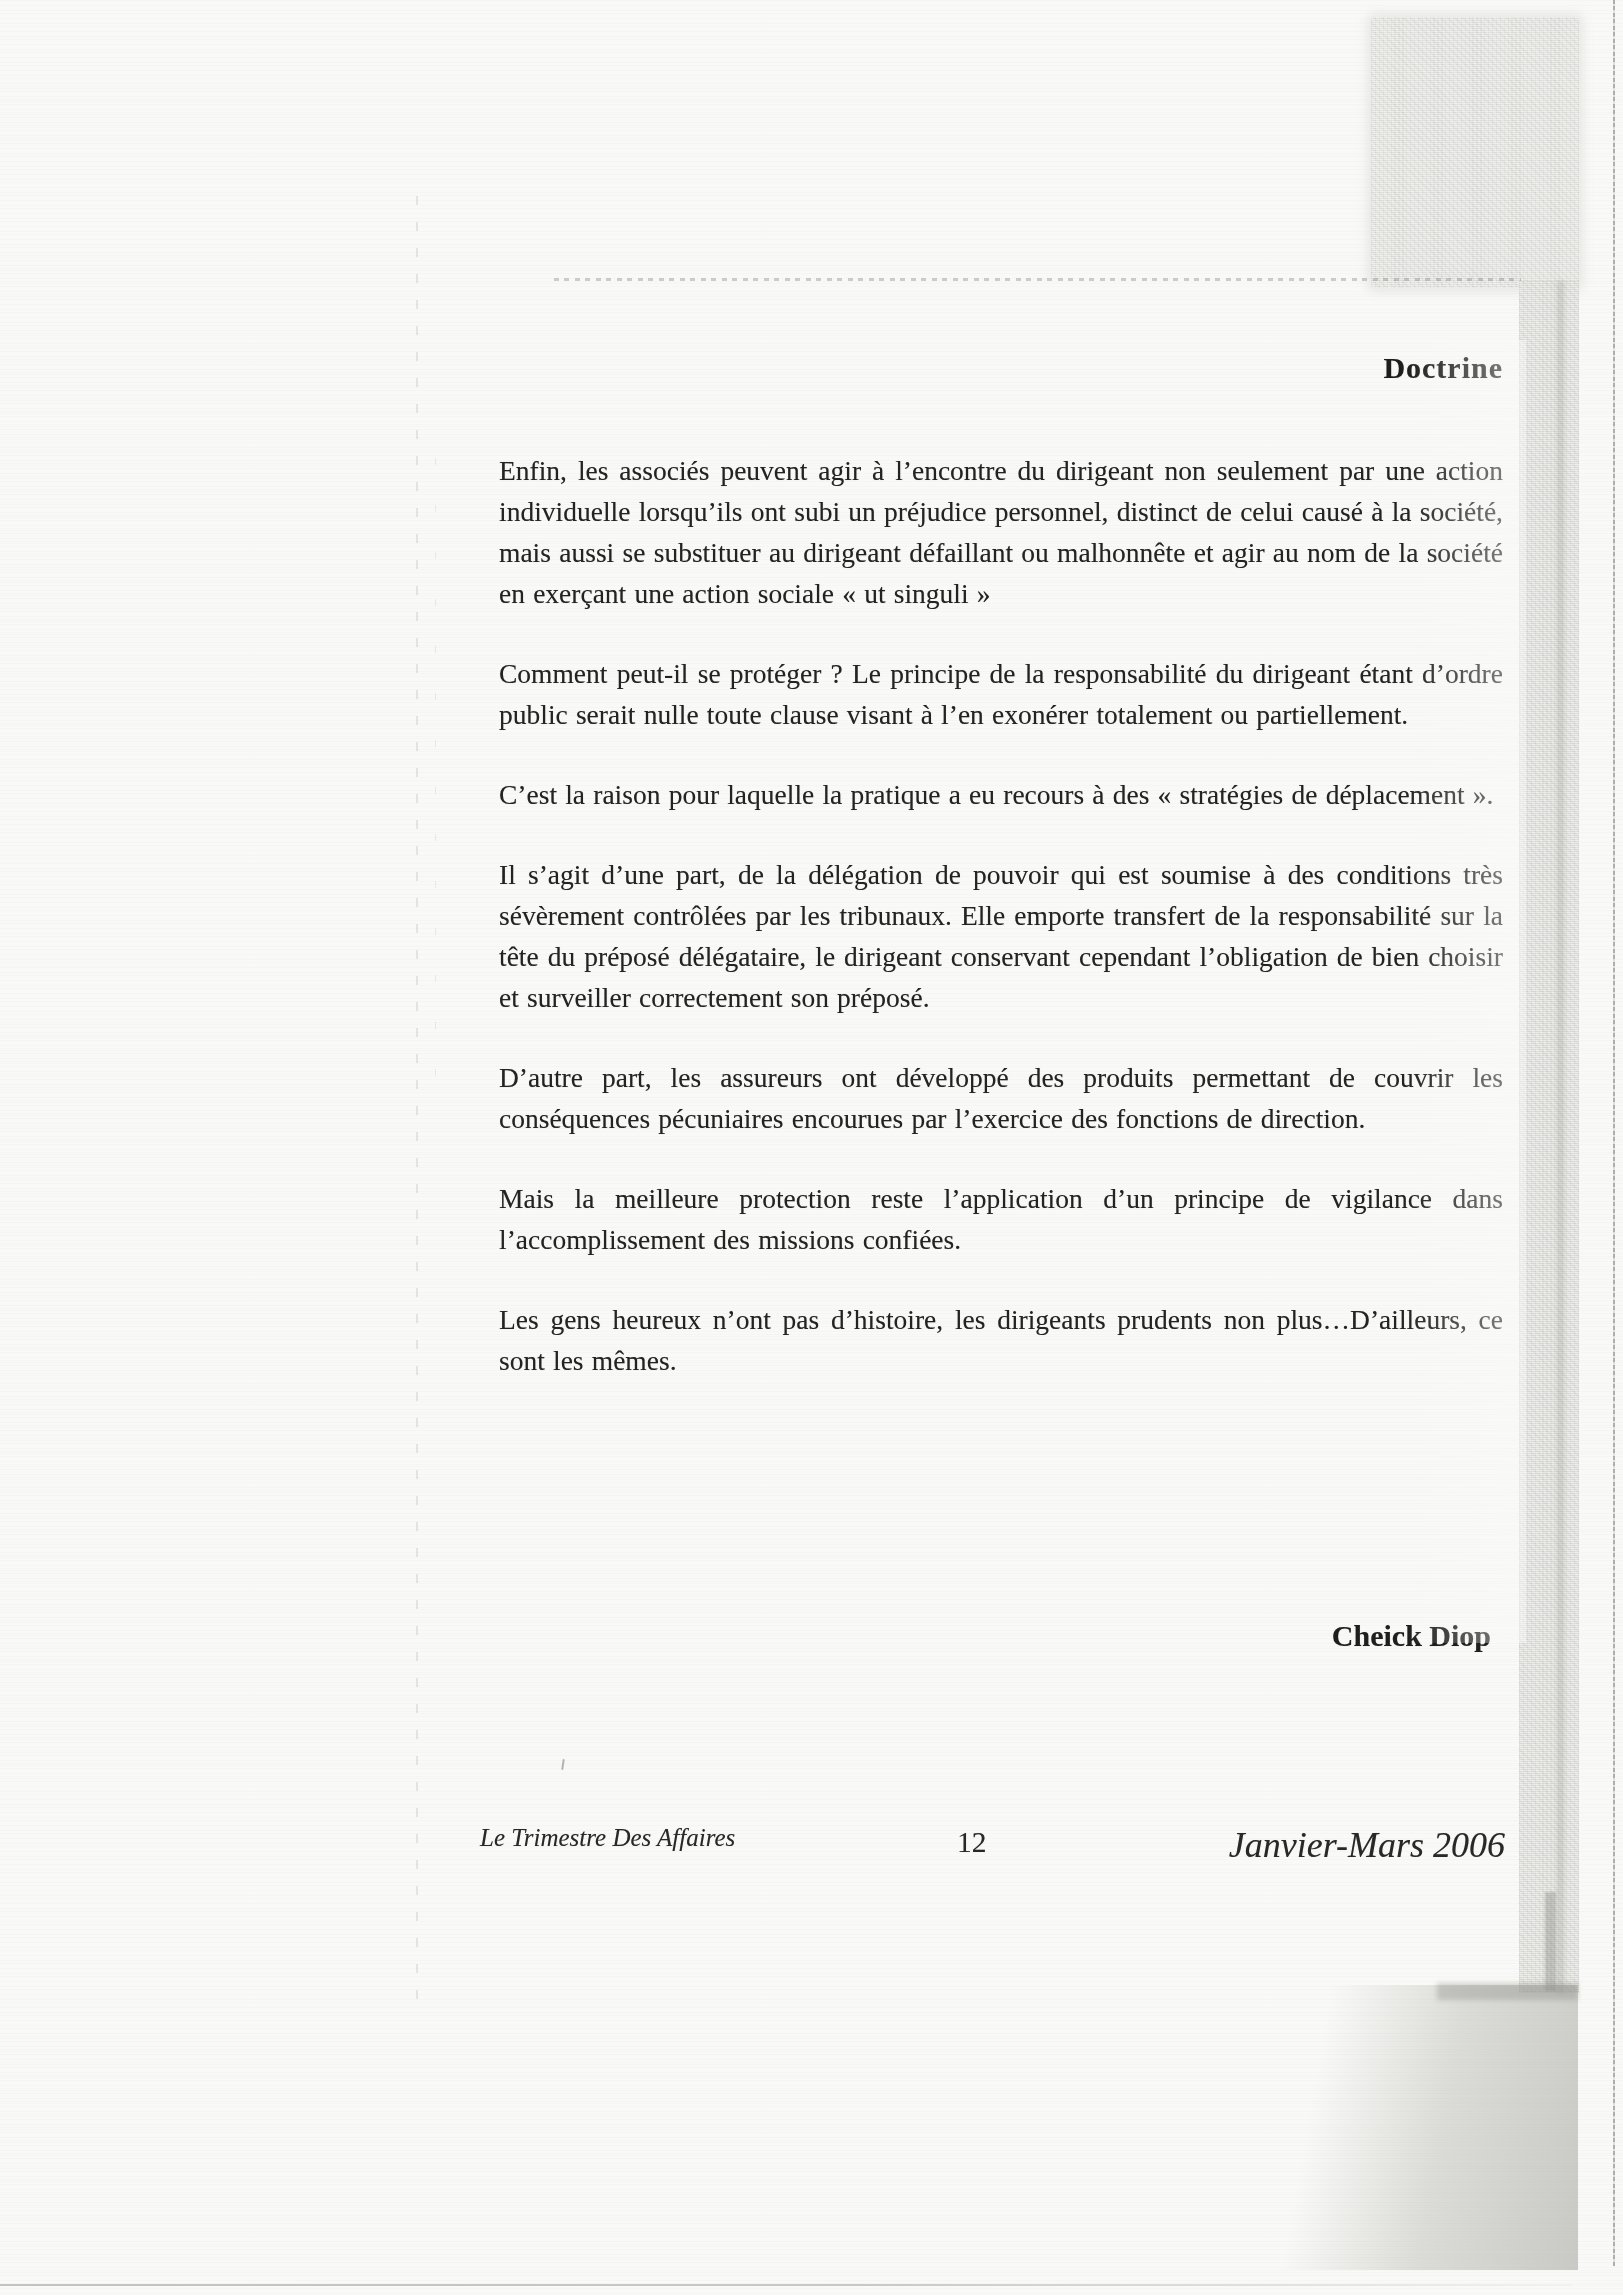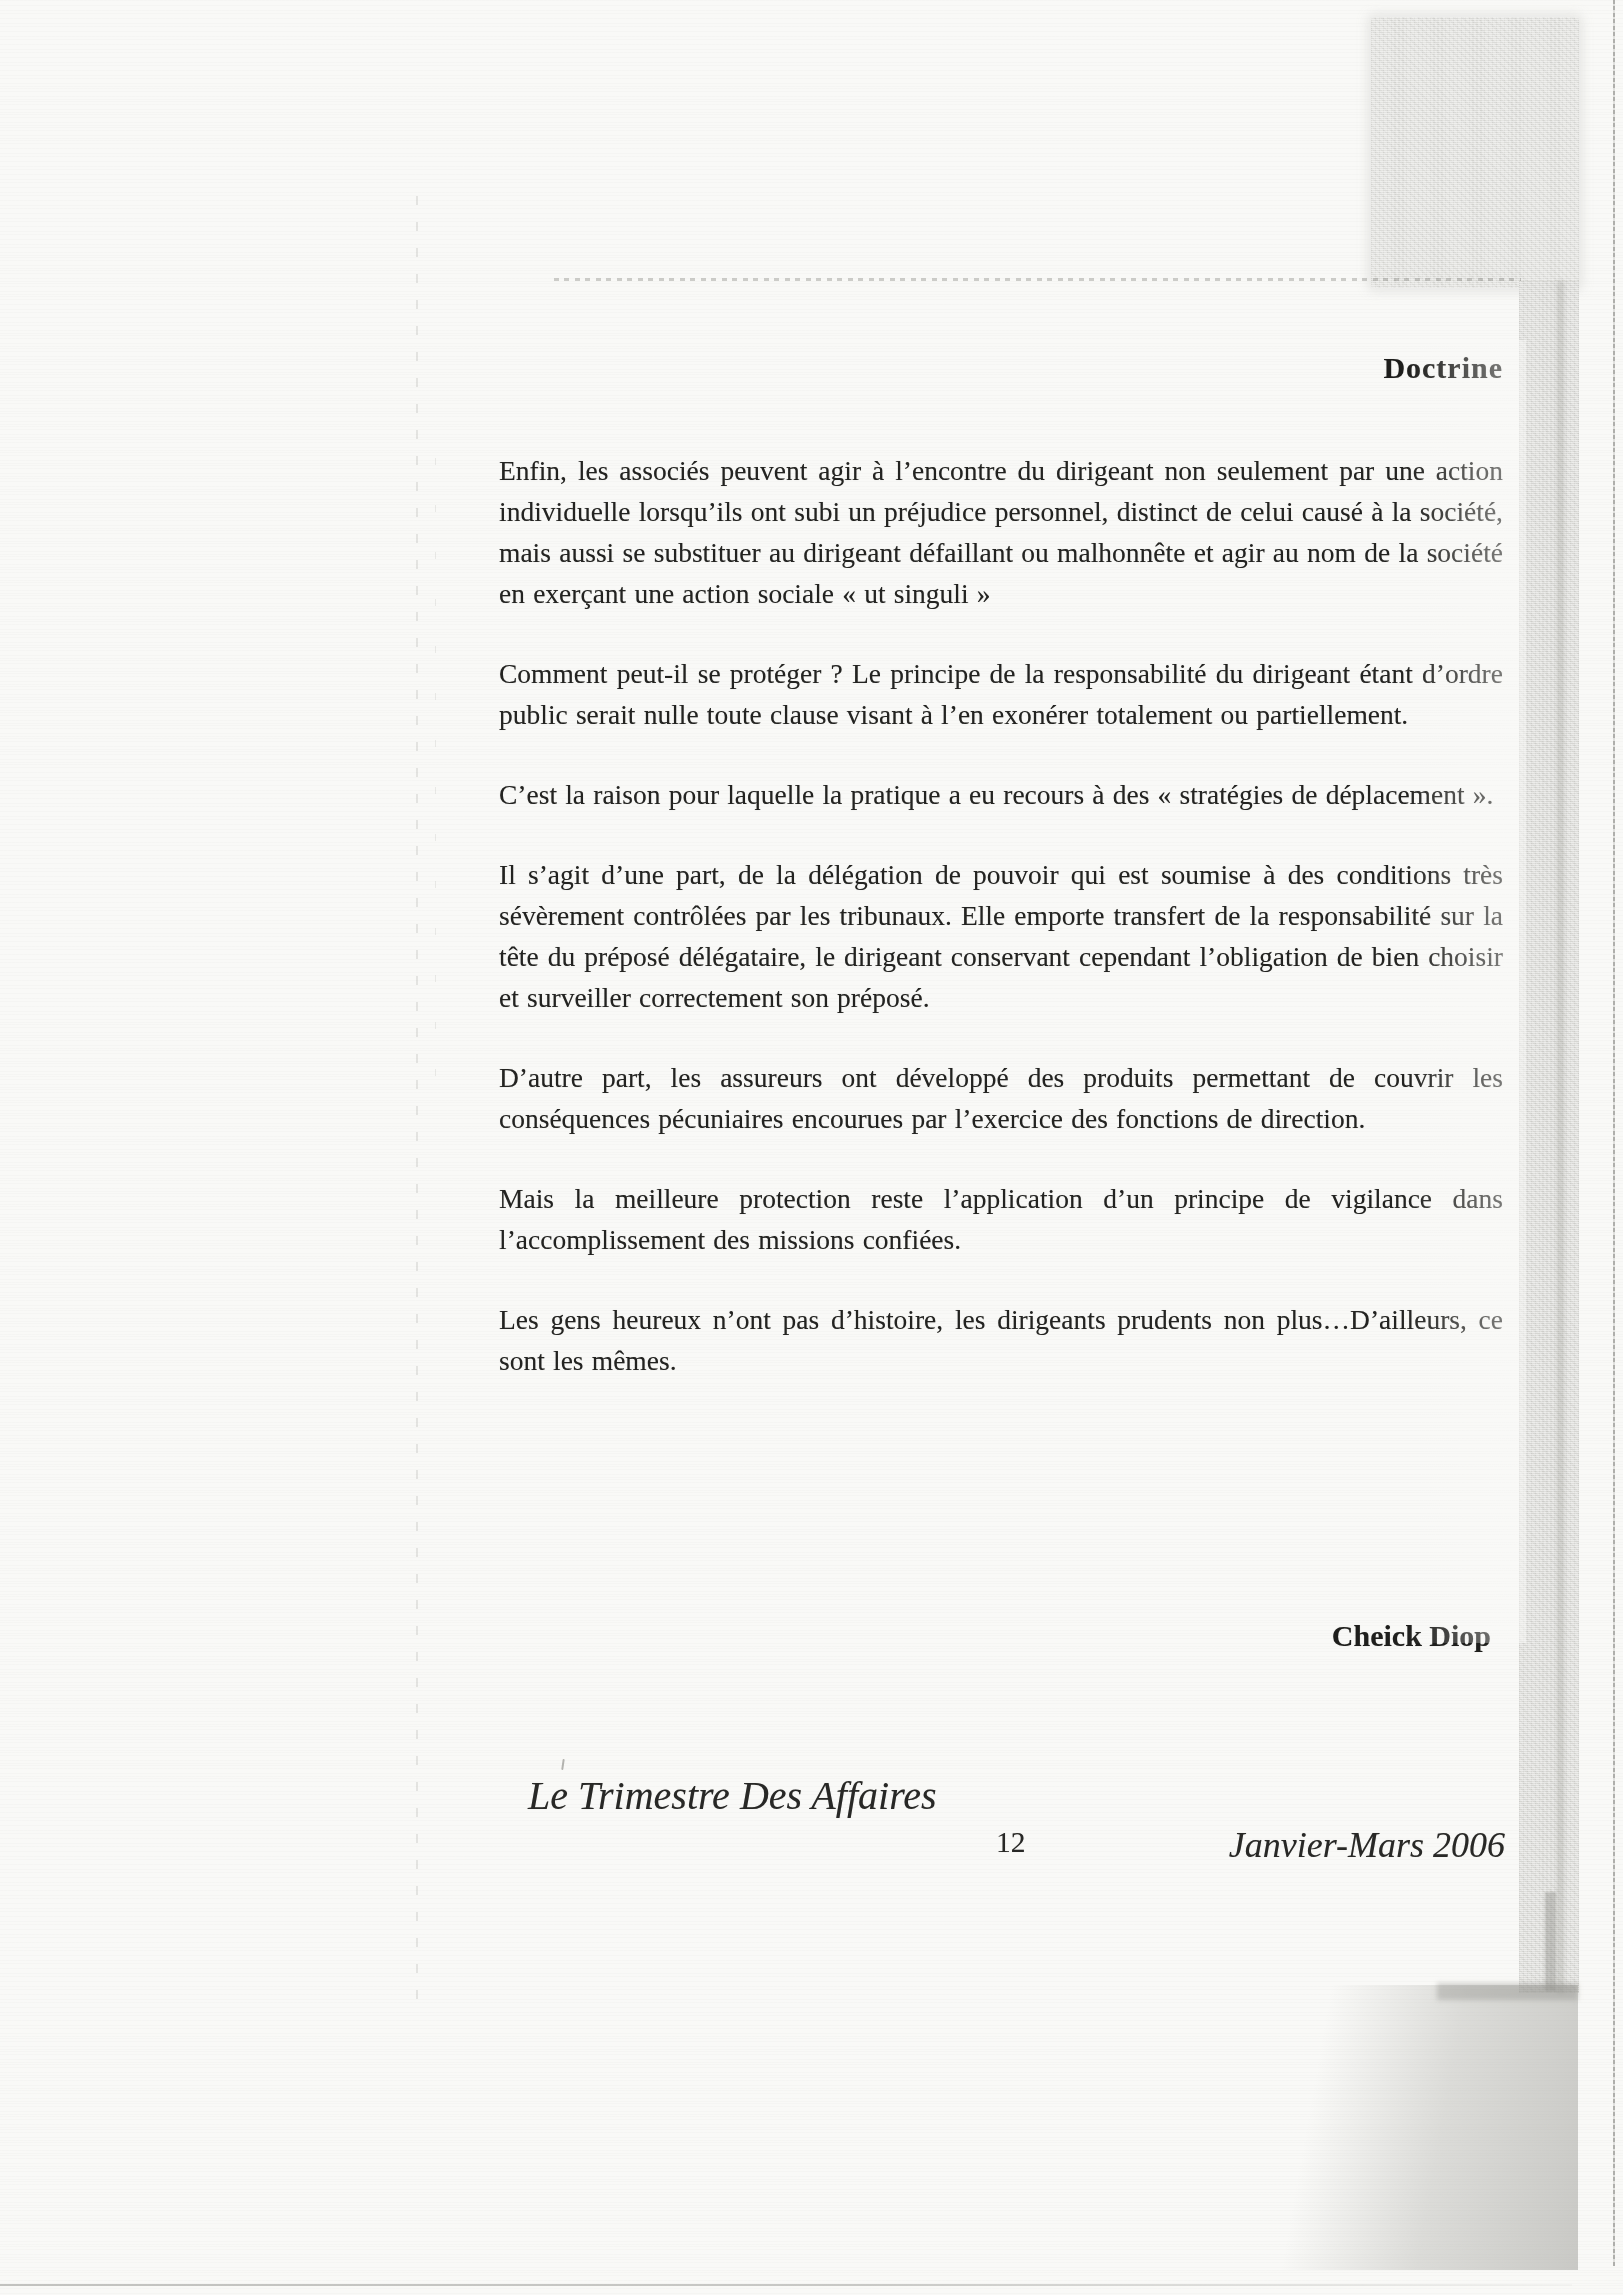--- a/index.html
+++ b/index.html
@@ -98,26 +98,26 @@
     color:#232321; text-shadow:0 0 0.7px rgba(60,60,55,0.35);
     word-spacing:1.3px;
   }
   .body-text p { margin:0 0 39px 0; }
   .signature {
     position:absolute; left:499px; top:1619px; width:992px;
     text-align:right; font-size:30px; font-weight:bold;
     color:#1e1e1c; text-shadow:0 0 0.7px rgba(55,55,50,0.4);
   }
   .footer-journal {
-    position:absolute; left:480px; top:1772px;
-    font-style:italic; font-size:40px; color:#28282 6;
-    color:#282826; text-shadow:0 0 0.7px rgba(70,70,65,0.35);margin-left:48px;
+    position:absolute; left:480px; top:1824px;
+    font-style:italic; font-size:25px; color:#28282 6;
+    color:#282826; text-shadow:0 0 0.7px rgba(70,70,65,0.35);
   }
   .footer-pagenum {
-    position:absolute; left:996px; top:1826px;
+    position:absolute; left:957px; top:1826px;
     font-size:29.5px; color:#282826; text-shadow:0 0 0.7px rgba(70,70,65,0.35);
   }
   .footer-issue {
     position:absolute; right:118px; top:1824px;
     font-style:italic; font-size:36px; color:#282826; text-shadow:0 0 0.7px rgba(70,70,65,0.35);
   }
 </style>
 </head>
 <body>
 

